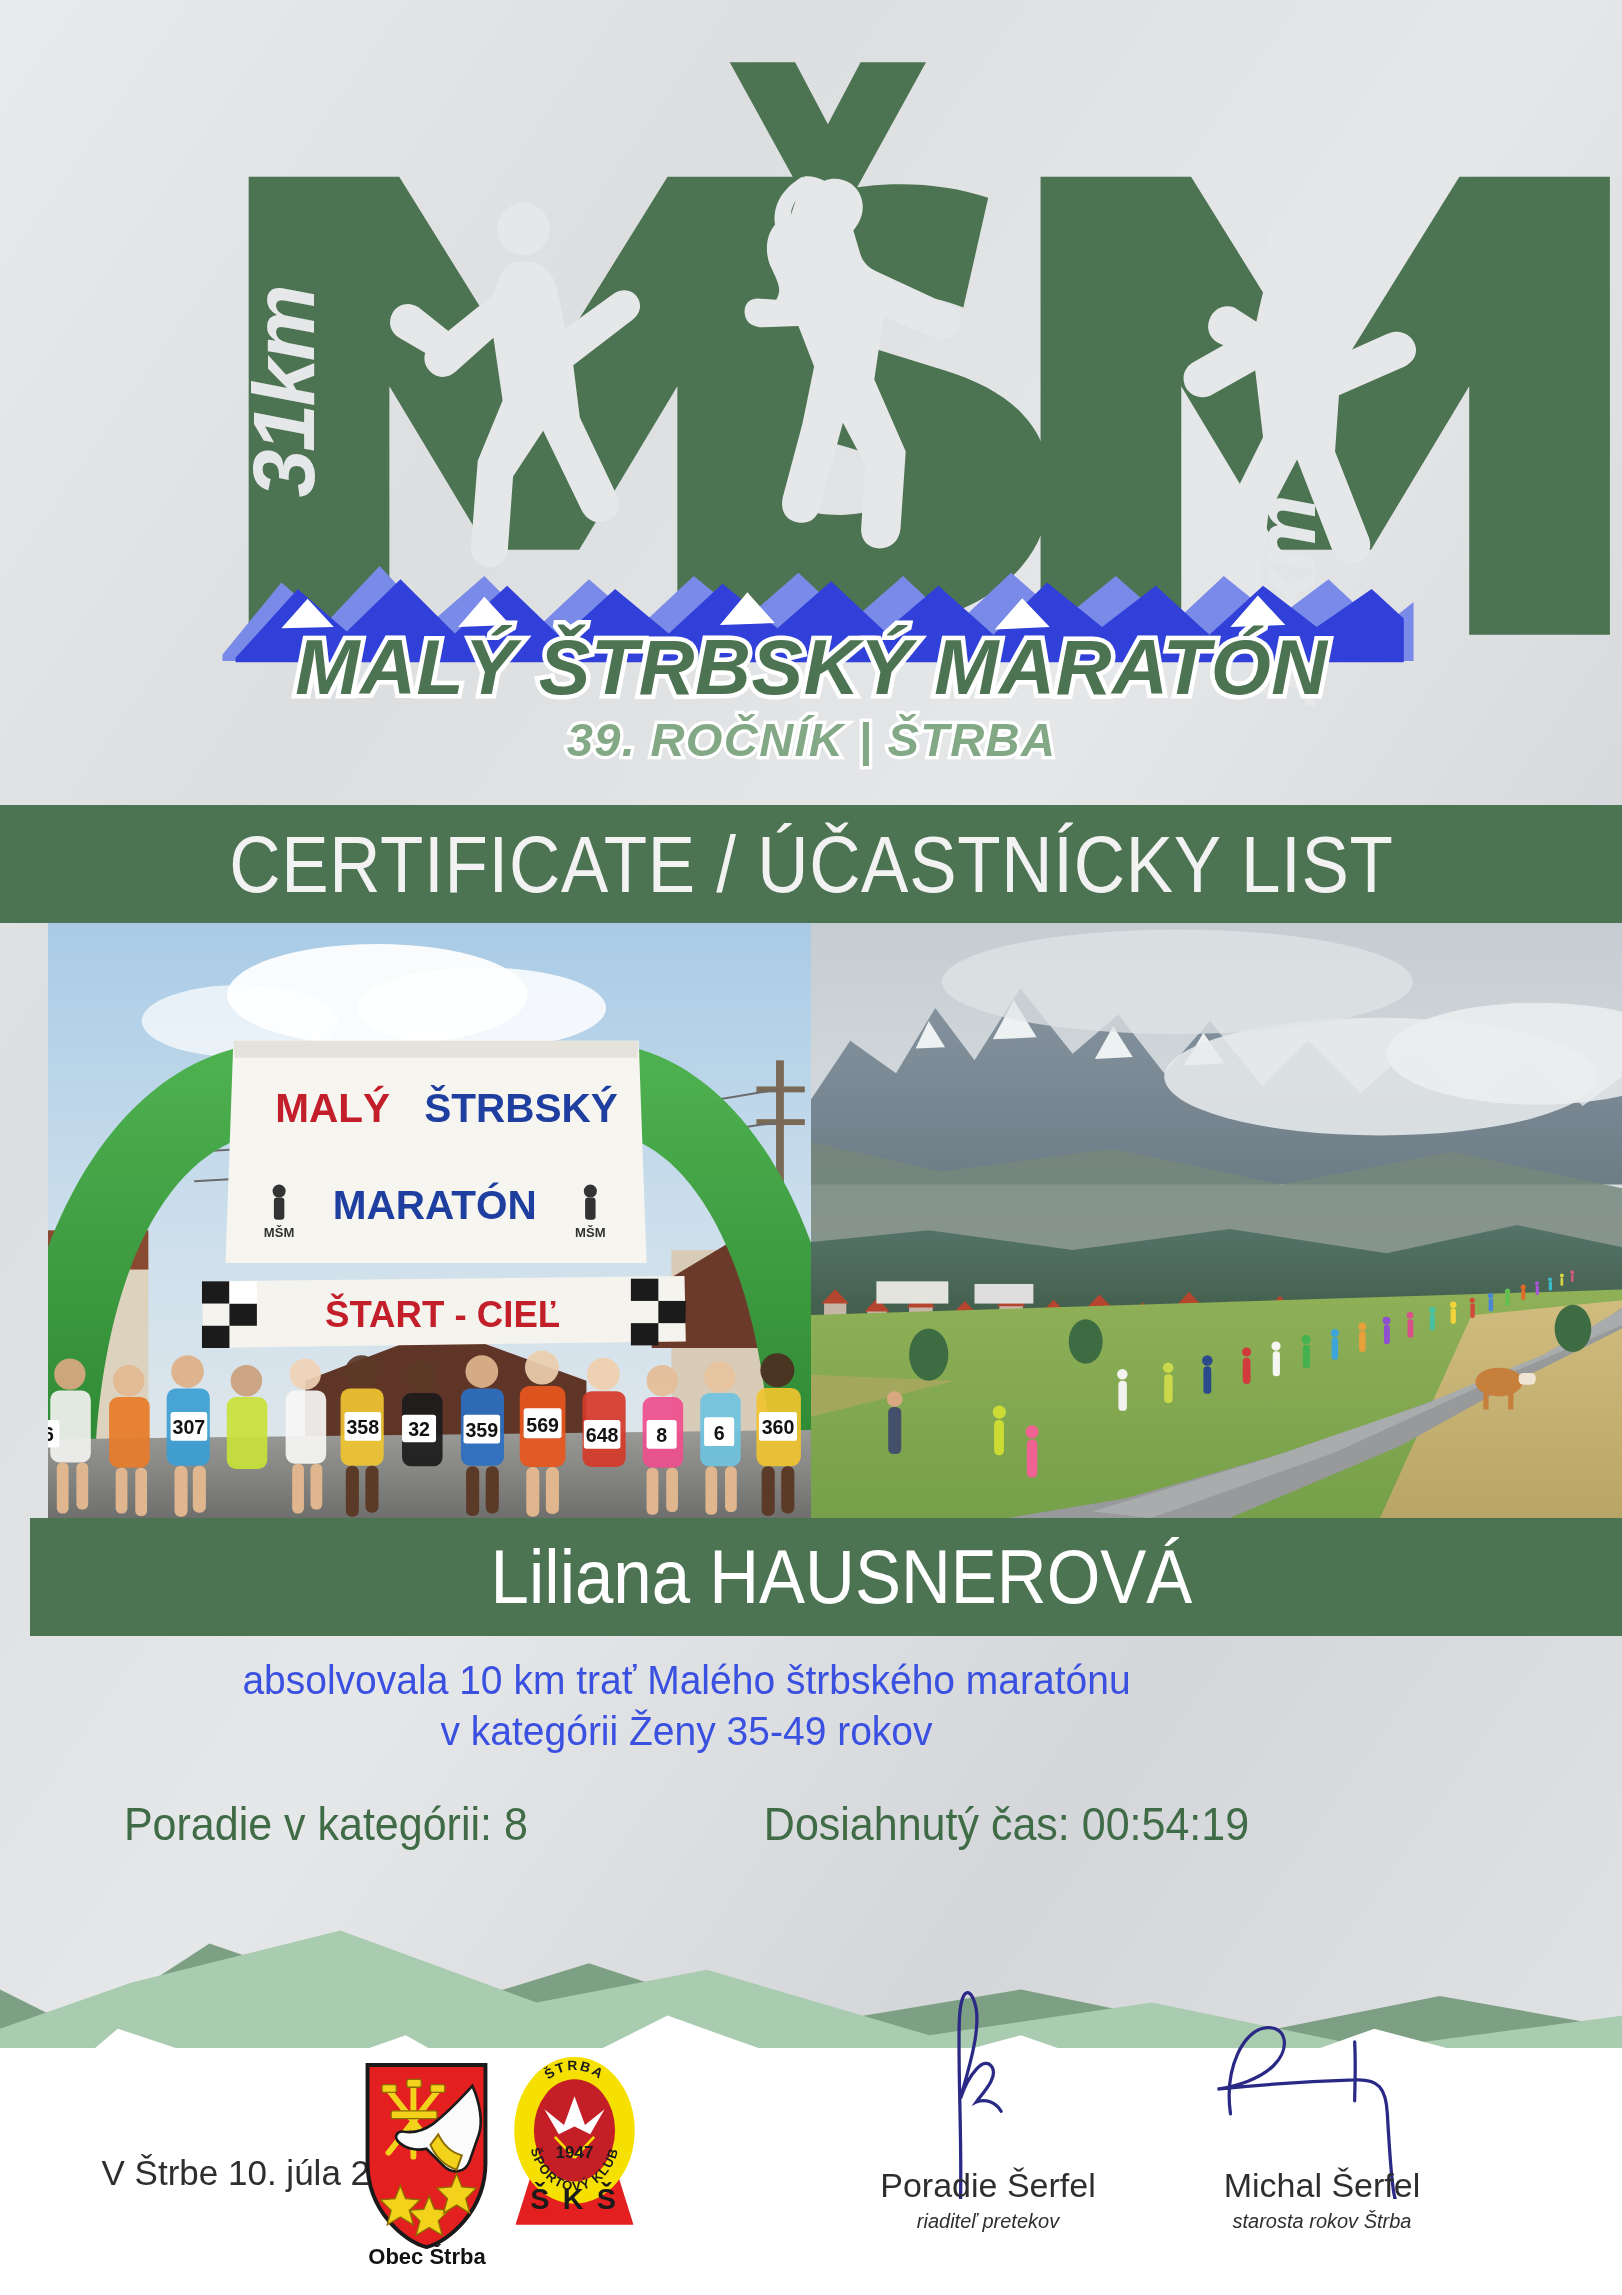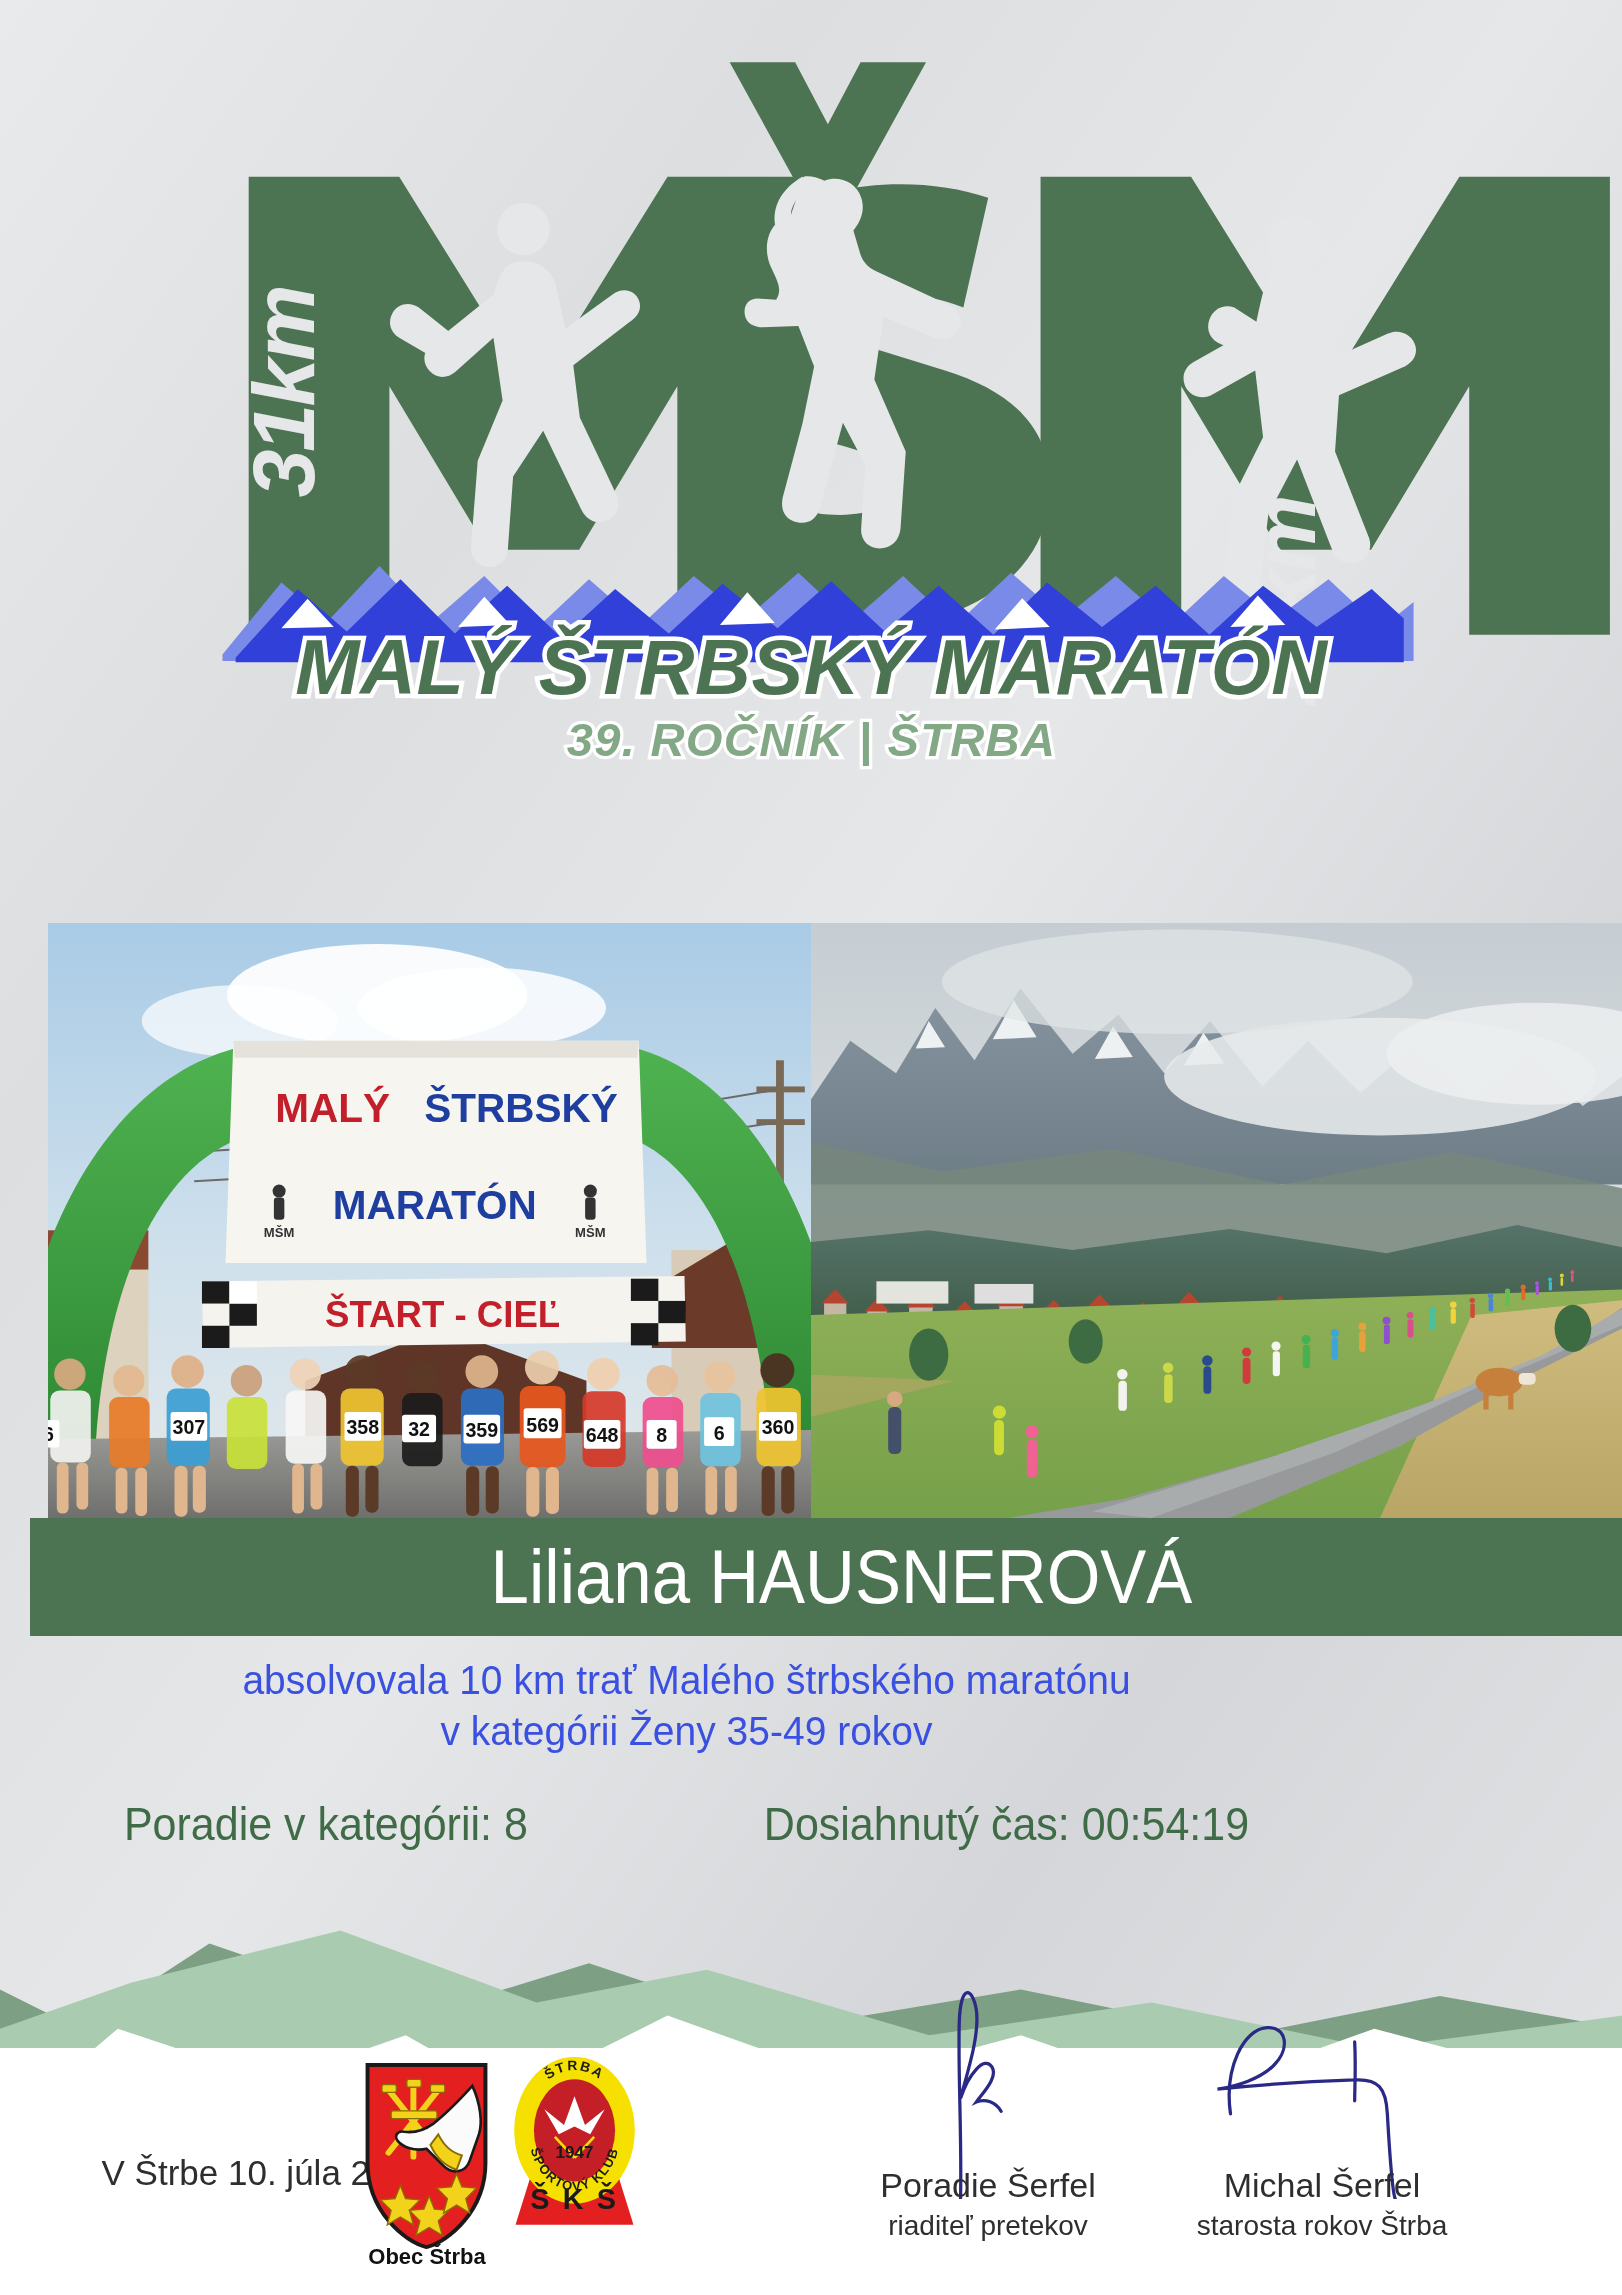--- a/index.html
+++ b/index.html
@@ -99,21 +99,21 @@
     position:absolute; left:340px; top:196px; width:174px; text-align:center;
     font-size:22px; font-weight:bold; color:#111;
   }
   .sks { position:absolute; left:509px; top:5.2px; width:131px; height:190px; }
 
   .sig-col { position:absolute; width:366px; text-align:center; }
   .sig-col.a { left:805px; top:0; }
   .sig-col.b { left:1139px; top:0; }
   .sig-svg { position:absolute; left:0; top:-65px; width:366px; height:216px; pointer-events:none; }
   .sig-name { position:absolute; left:0; top:118px; width:366px; font-size:34px; color:#2e2e2e; }
-  .sig-role { position:absolute; left:0; top:162px; width:366px; font-size:28px; color:#2e2e2e; }
+  .sig-role { position:absolute; left:0; top:162px; width:366px; font-size:20px; color:#2e2e2e;font-style:italic; }
 </style>
 </head>
 <body>
 
 <div class="page">
 
   <div class="logo-block">
     <svg class="logo-svg" viewBox="0 0 2480 1230">
       <defs>
         <clipPath id="clipM1">
@@ -168,20 +168,23 @@
         <path d="M360,1005 L455,900 L530,965 L612,885 L695,968 L775,895 L858,975 L940,900 L1022,968 L1104,892 L1188,960 L1270,888 L1352,965 L1434,895 L1518,970 L1600,890 L1684,958 L1766,895 L1848,970 L1930,895 L2012,958 L2096,900 L2145,945 L2145,1012 L360,1012 Z" fill="#3040d8"></path>
         <path d="M430,960 L470,915 L510,958 Z M700,958 L740,912 L780,955 Z M1100,955 L1142,905 L1184,952 Z M1520,962 L1562,914 L1604,958 Z M1880,958 L1922,910 L1964,955 Z" fill="#ffffff"></path>
       </g>
 
       <text x="1240" y="1060" text-anchor="middle" font-family="Liberation Sans, sans-serif" font-size="118" font-weight="bold" font-style="italic" fill="#4d7452" stroke="#ffffff" stroke-width="14" paint-order="stroke" letter-spacing="1">MALÝ ŠTRBSKÝ MARATÓN</text>
 
       <text x="1240" y="1155" text-anchor="middle" font-family="Liberation Sans, sans-serif" font-size="72" font-weight="bold" font-style="italic" fill="#82a886" stroke="#ffffff" stroke-width="10" paint-order="stroke" letter-spacing="2">39. ROČNÍK | ŠTRBA</text>
     </svg>
   </div>
 
+  <div class="cert-banner">
+    <div class="cert-banner-text">CERTIFICATE / ÚČASTNÍCKY LIST</div>
+  </div>
 
   <div class="photo-strip">
 
     <div class="photo photo-left">
       <svg viewBox="0 0 1240 910" preserveAspectRatio="xMidYMid slice">
         <defs>
           <linearGradient id="skyL" x1="0" y1="0" x2="0" y2="1">
             <stop offset="0" stop-color="#a9cbe6"></stop>
               <stop offset="0.55" stop-color="#cfe0ec"></stop>
             <stop offset="1" stop-color="#e3e8ea"></stop>

